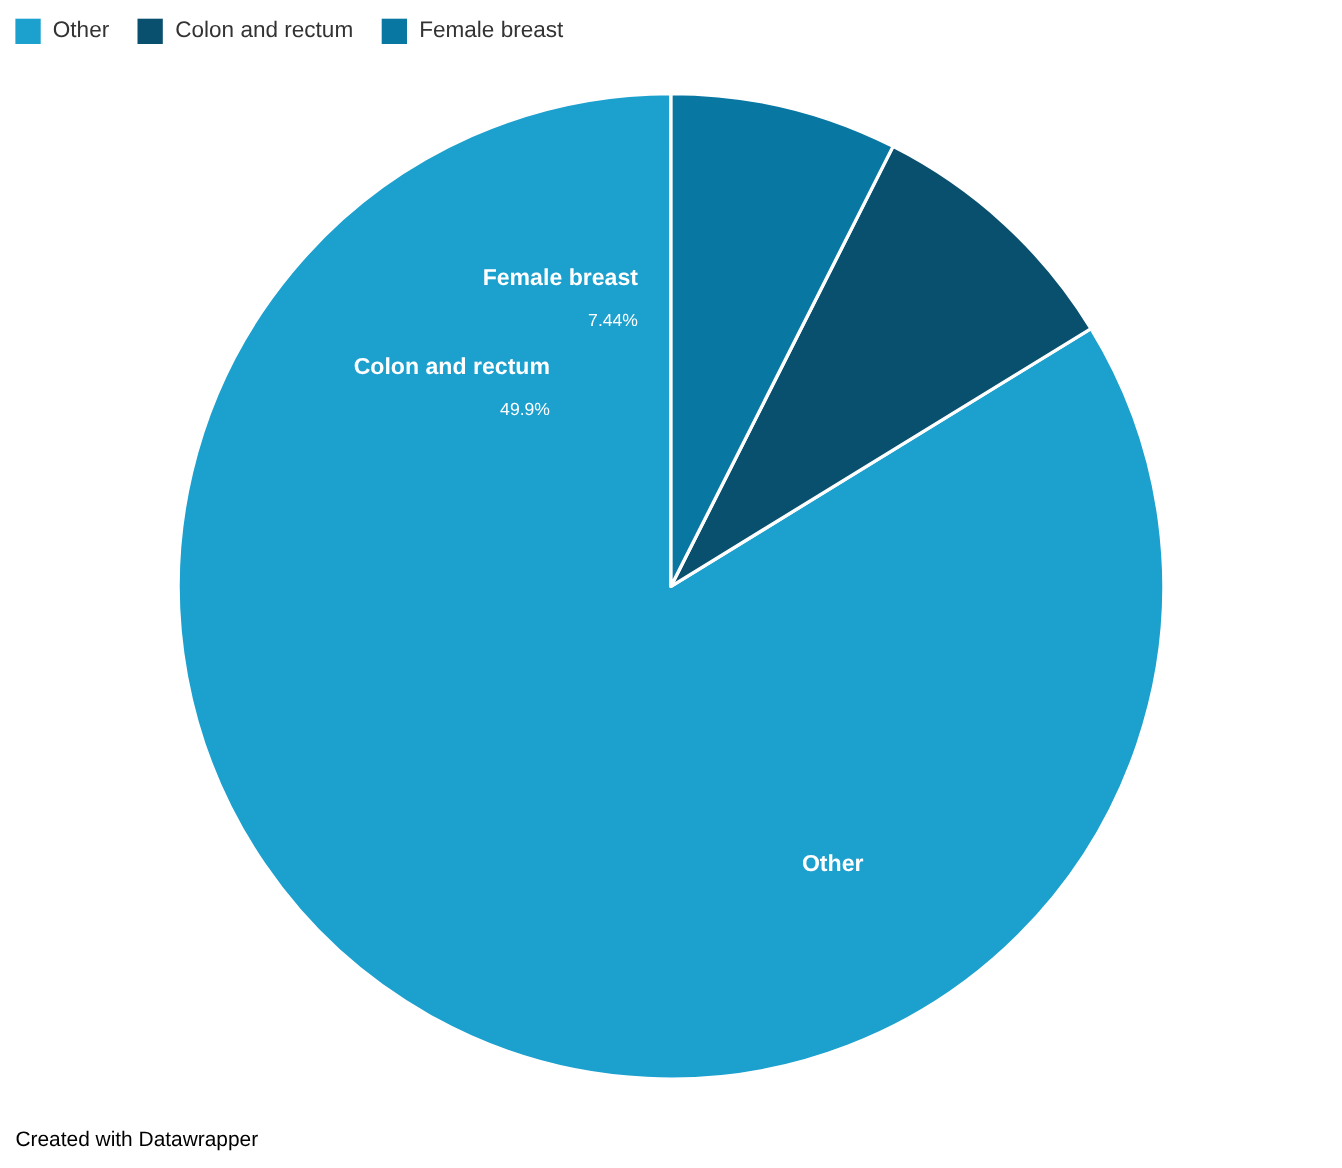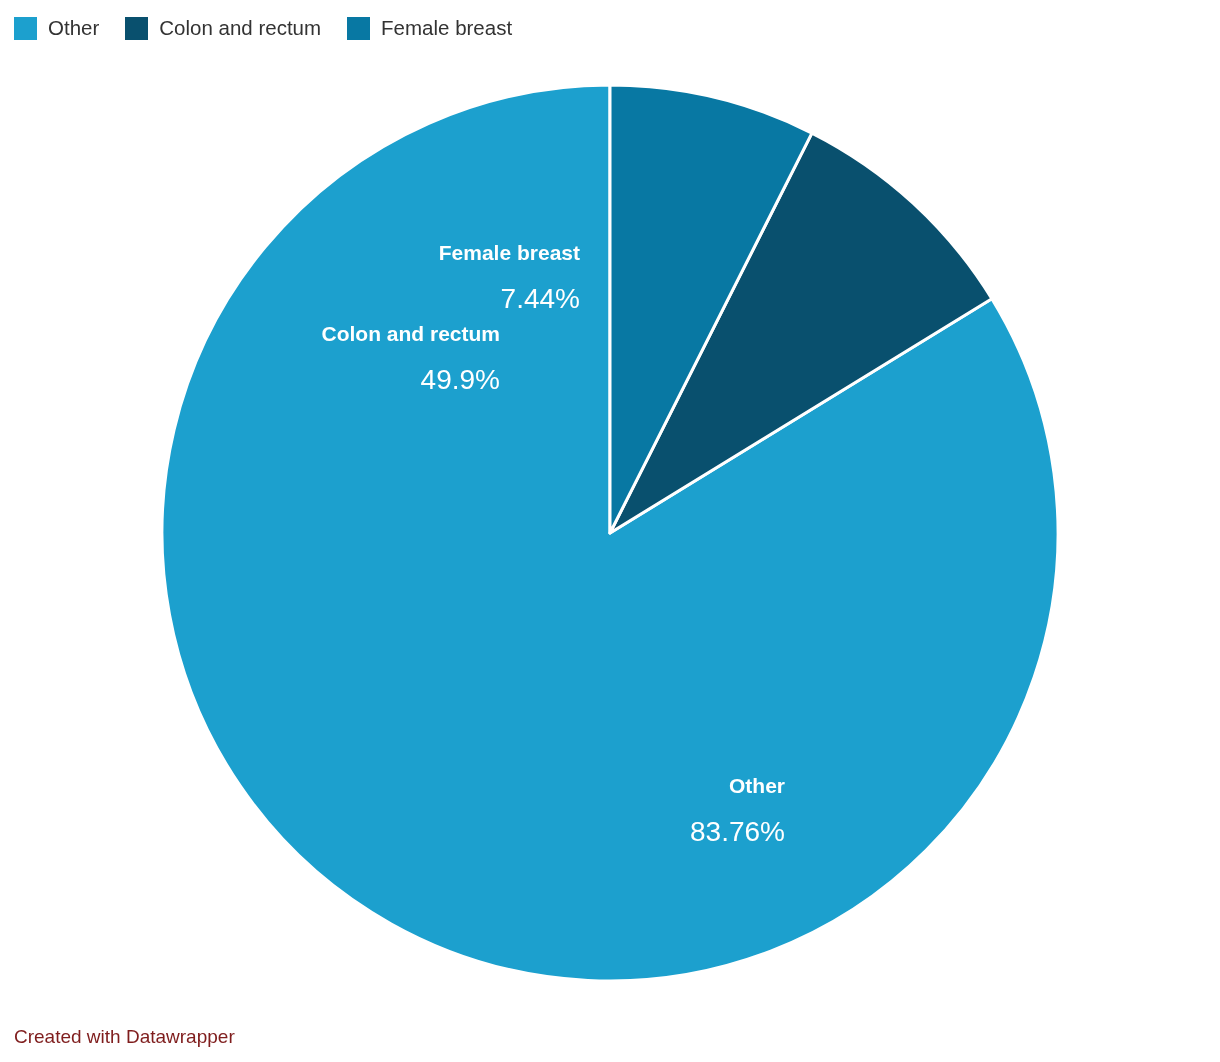--- a/index.html
+++ b/index.html
@@ -67,21 +67,21 @@
     white-space: pre-line;
     pointer-events: none;
   }
   .slice-label .name {
     font-weight: bold;
     font-size: 21px;
     display: block;
   }
   .slice-label .value {
     font-weight: normal;
-    font-size: 28px;
+    font-size: 16px;
     display: block;
   }
 
   #label-female {
     left: 400px;
     top: 222px;
     width: 180px;
   }
   #label-colon {
     left: 250px;
@@ -93,21 +93,21 @@
     top: 755px;
     width: 225px;
   }
 
   
   #footer {
     position: absolute;
     left: 14px;
     top: 1027px;
     font-size: 19px;
-    color: #7f1d1d;
+    color: #000000;
     line-height: 1;
   }
 </style>
 </head>
 <body>
 
 <div id="legend">
   <div class="legend-item">
     <span class="legend-swatch" style="background: rgb(28, 160, 206);"></span>
     <span class="legend-label">Other</span>
@@ -136,17 +136,16 @@
     <span class="value">7.44%</span>
   </div>
 
   <div class="slice-label" id="label-colon">
     <span class="name">Colon and rectum</span>
     <span class="value">49.9%</span>
   </div>
 
   <div class="slice-label" id="label-other">
     <span class="name">Other</span>
-    <span class="value">83.76%</span>
   </div>
 </div>
 
 <div id="footer">Created with Datawrapper</div>
 
 </body></html>

